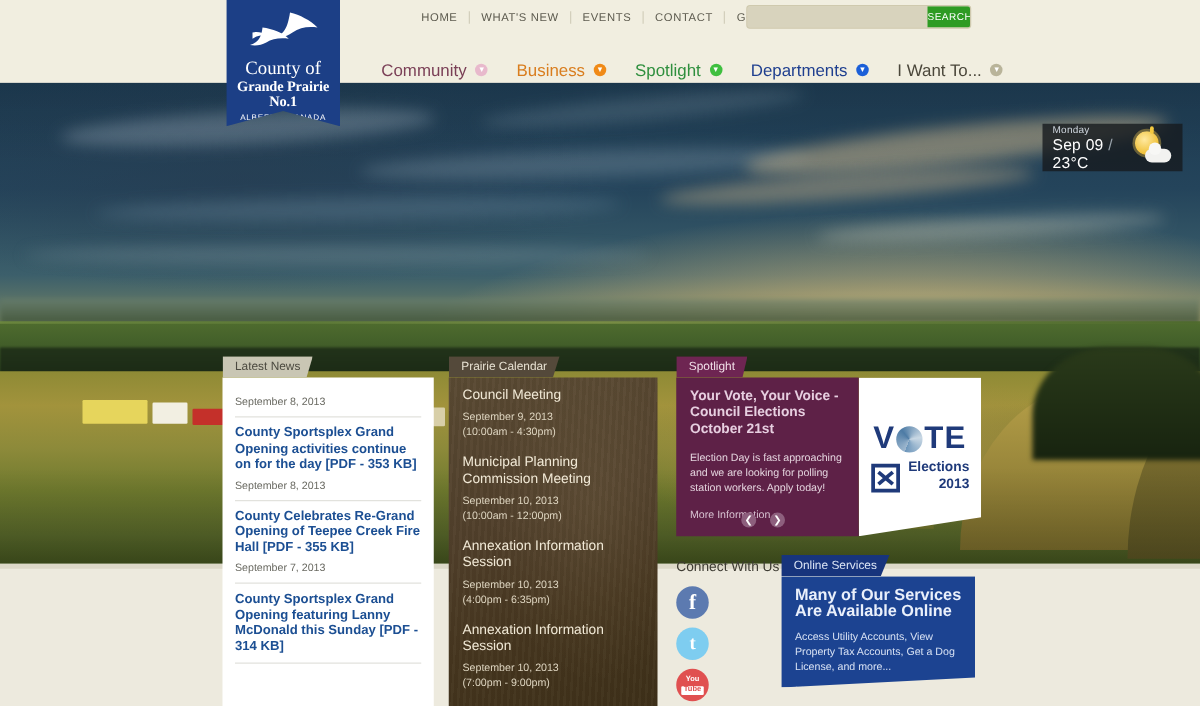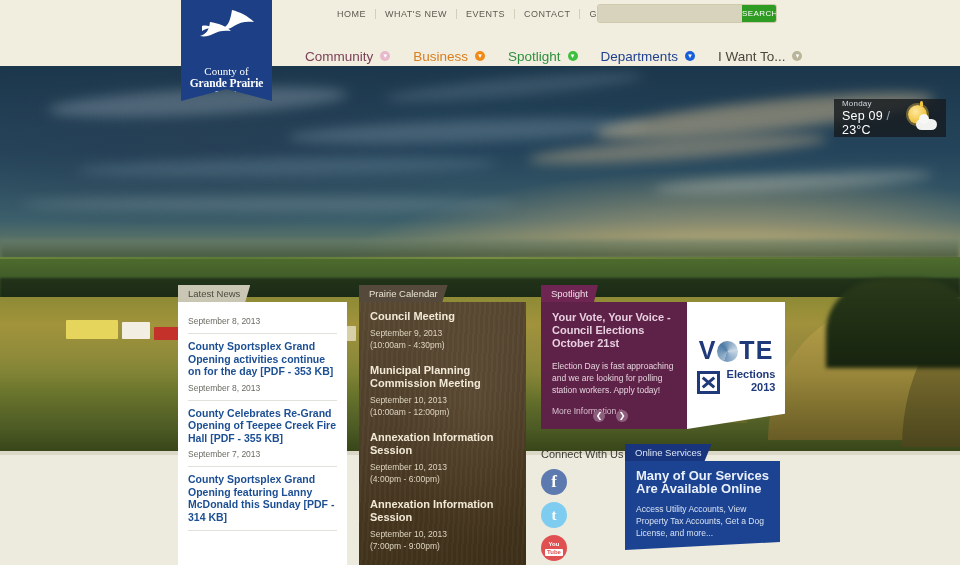--- a/index.html
+++ b/index.html
@@ -47,21 +47,21 @@
   }
 
   
   .logo {
     position:absolute; top:0; left:181px; width:91px; height:101px;
     background:#1c3f86; z-index:40;
     clip-path: polygon(0 0, 100% 0, 100% 100%, 100% 100%, 50% 88%, 0 100%);
     color:#fff; text-align:center;
   }
   .logo-birds { margin-top:6px; height:40px; display:flex; align-items:center; justify-content:center;}
-  .logo-l1 { font-family:"Liberation Serif", serif; font-size:11px; margin-top:19px; }
+  .logo-l1 { font-family:"Liberation Serif", serif; font-size:15px; margin-top:1px; }
   .logo-l2 { font-family:"Liberation Serif", serif; font-size:11.5px; font-weight:bold; letter-spacing:-0.1px; }
   .logo-l3 { font-size:6.5px; letter-spacing:0.6px; margin-top:3px; }
 
   
   .mainnav {
     position:absolute; top:45px; left:305px; display:flex; align-items:center;
     height:22px; z-index:35;
   }
   .navitem { display:flex; align-items:center; margin-right:23px; cursor:pointer; white-space:nowrap;}
   .navitem .lbl { font-size:13.5px; }
@@ -202,21 +202,21 @@
   .events {
     position:absolute; left:359px; top:302px; width:167px; height:263px;
     z-index:12; overflow:hidden; padding:8px 11px 0 11px; color:#efe8d8;
     background:
       repeating-linear-gradient(93deg, rgba(255,255,255,0.025) 0 2px, rgba(0,0,0,0.03) 2px 5px),
       radial-gradient(ellipse 120px 200px at 70% 40%, rgba(255,230,180,0.07), rgba(0,0,0,0) 70%),
       linear-gradient(160deg,#5a4a33 0%, #51402b 40%, #46361f 70%, #3e3019 100%);
   }
   .ev-item { margin-bottom:13px; }
   .ev-title {
-    font-size:11px; font-weight:bold; color:#f1e9d6; line-height:13px;
+    font-size:11px; font-weight:normal; color:#f1e9d6; line-height:13px;
     text-decoration:none; display:block; cursor:pointer;
   }
   .ev-date { font-size:8.5px; color:#ded5c0; margin-top:5px; line-height:11.5px;}
 
   
   #spot-tab { left:541px; top:285px; background:#6e2552; color:#f0dfe8;
     clip-path: polygon(0 0, 100% 0, 93% 100%, 0 100%); }
   .spotlight {
     position:absolute; left:541px; top:302px; width:244px; height:127px; z-index:12;
     display:flex;
@@ -429,21 +429,21 @@
       <a class="ev-title" href="#">Municipal Planning Commission Meeting</a>
       <div class="ev-date">
         <span>September 10, 2013</span><br>
         <span>(10:00am - 12:00pm)</span>
       </div>
     </div>
     <div class="ev-item">
       <a class="ev-title" href="#">Annexation Information Session</a>
       <div class="ev-date">
         <span>September 10, 2013</span><br>
-        <span>(4:00pm - 6:00pm)</span>
+        <span>(4:00pm - 6:35pm)</span>
       </div>
     </div>
     <div class="ev-item">
       <a class="ev-title" href="#">Annexation Information Session</a>
       <div class="ev-date">
         <span>September 10, 2013</span><br>
         <span>(7:00pm - 9:00pm)</span>
       </div>
     </div>
 

